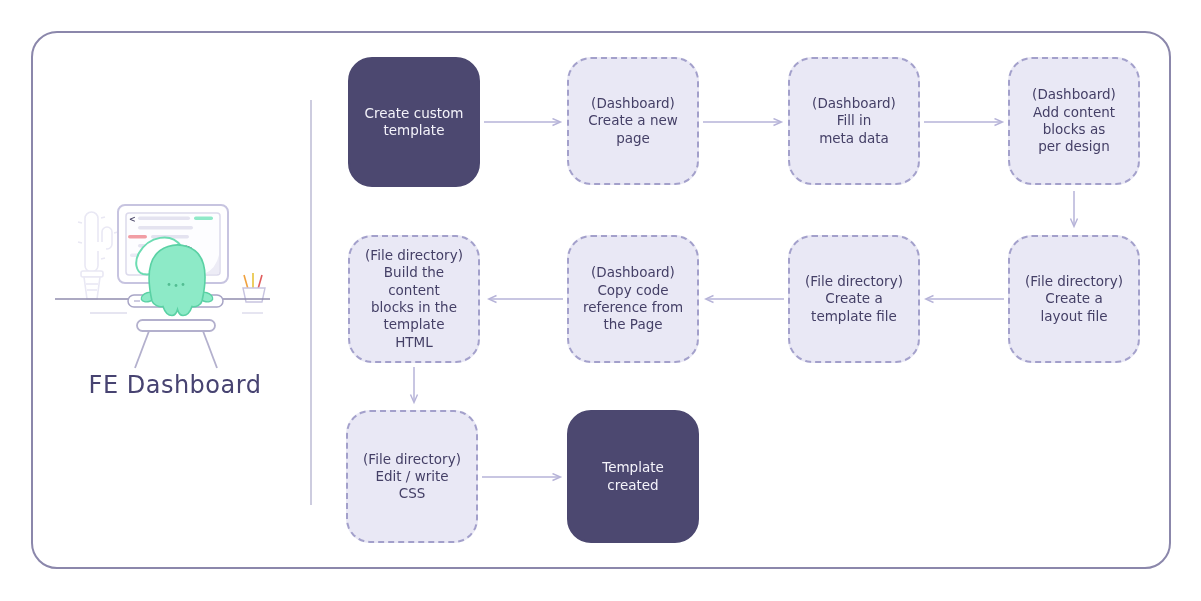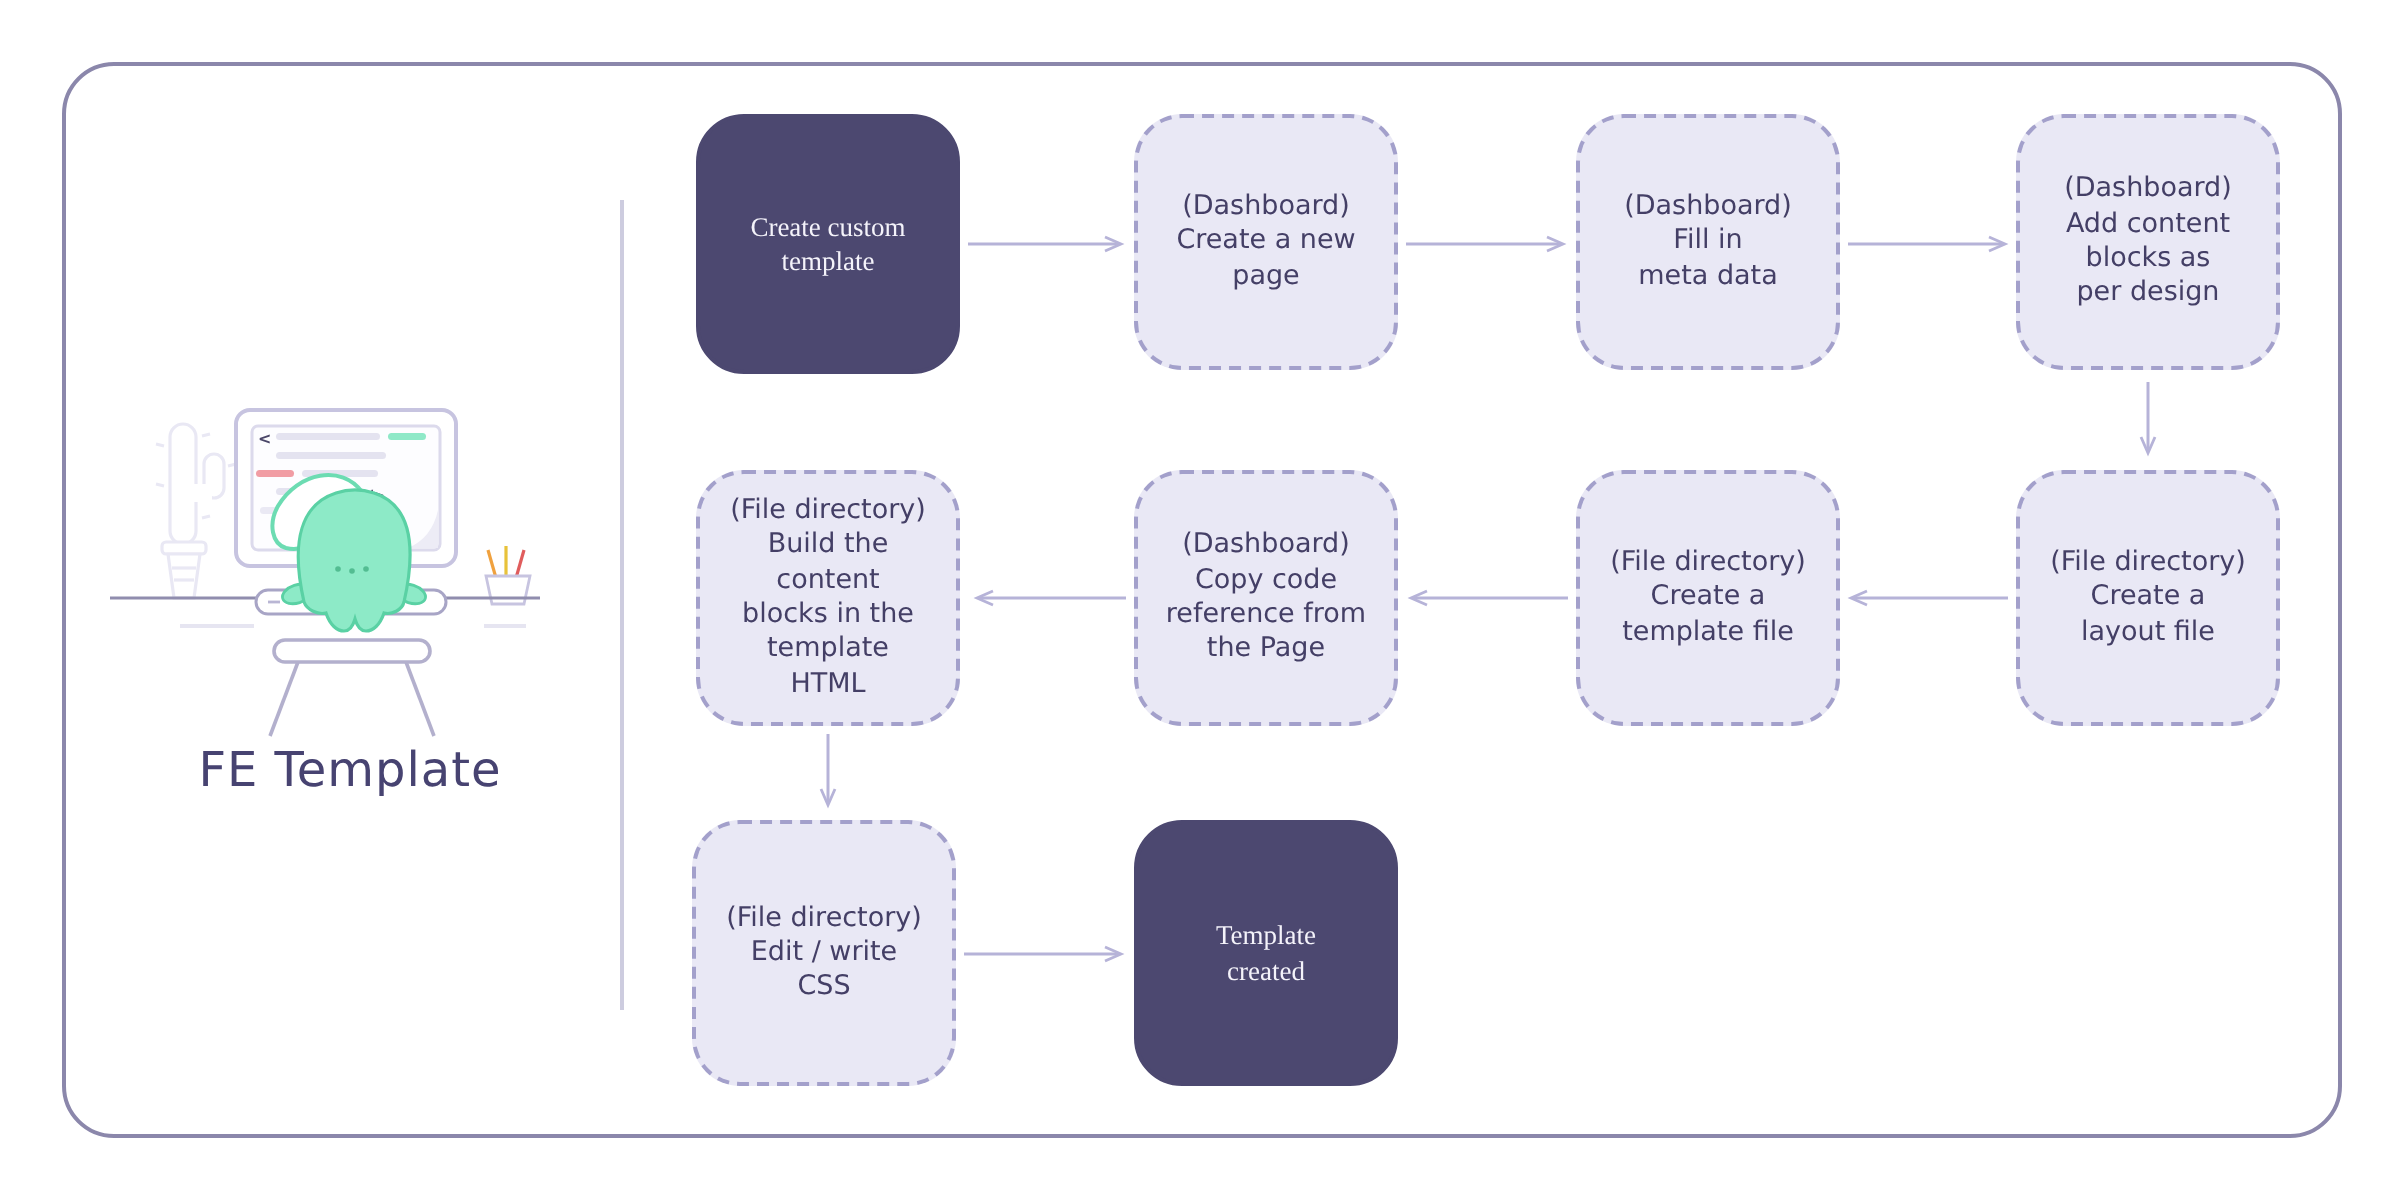--- a/index.html
+++ b/index.html
@@ -43,21 +43,20 @@
   }
   .node.dashed {
     background: #e9e8f5;
     border: 2px dashed #a3a0cb;
     color: #443f66;
   }
   .node.solid {
     background: #4c4870;
     border: 2px solid #4c4870;
     color: #f4f3fa;
-    font-family: Liberation Serif, serif;
   }
   .arrow-layer, .illustration {
     position: absolute;
   }
   .arrow-layer { left: 0; top: 0; }
   .actor-label {
     position: absolute;
     left: 70px; top: 371px;
     width: 210px;
     text-align: center;
@@ -140,21 +139,21 @@
       <ellipse cx="150.5" cy="112" rx="7.5" ry="4.5" fill="#8deac7" stroke="#5ad1a4" stroke-width="1.4" transform="rotate(18 150.5 112)"></ellipse>
       <path d="M97 116 C90 85 96 67 113 61.5 C119 59.5 126 59.5 132 61.5 C149 67 154 85 147 116
                C146 120 141 122.5 137 121.5 C135 127.5 131.5 130.5 128 130.5 C125.5 130.5 123.5 128 122.5 124.5
                C121.5 128 119.5 130.5 117 130.5 C113.5 130.5 110 127.5 108 121.5 C104 122.5 98.5 120 97 116 Z" fill="#8deac7" stroke="#5ad1a4" stroke-width="1.6"></path>
       <circle cx="114" cy="99.5" r="1.4" fill="#53bd92"></circle>
       <circle cx="121" cy="100.5" r="1.4" fill="#53bd92"></circle>
       <circle cx="128" cy="99.5" r="1.4" fill="#53bd92"></circle>
     </g>
   </svg>
 
-  <div class="actor-label">FE Template</div>
+  <div class="actor-label">FE Dashboard</div>
 
   <div class="node solid" style="left:348px;  top:57px;  height:130px;">
     <span class="node-label">Create custom
 template</span>
   </div>
   <div class="node dashed" style="left:567px;  top:57px;  height:128px;">
     <span class="node-label">(Dashboard)
 Create a new
 page</span>
   </div>

